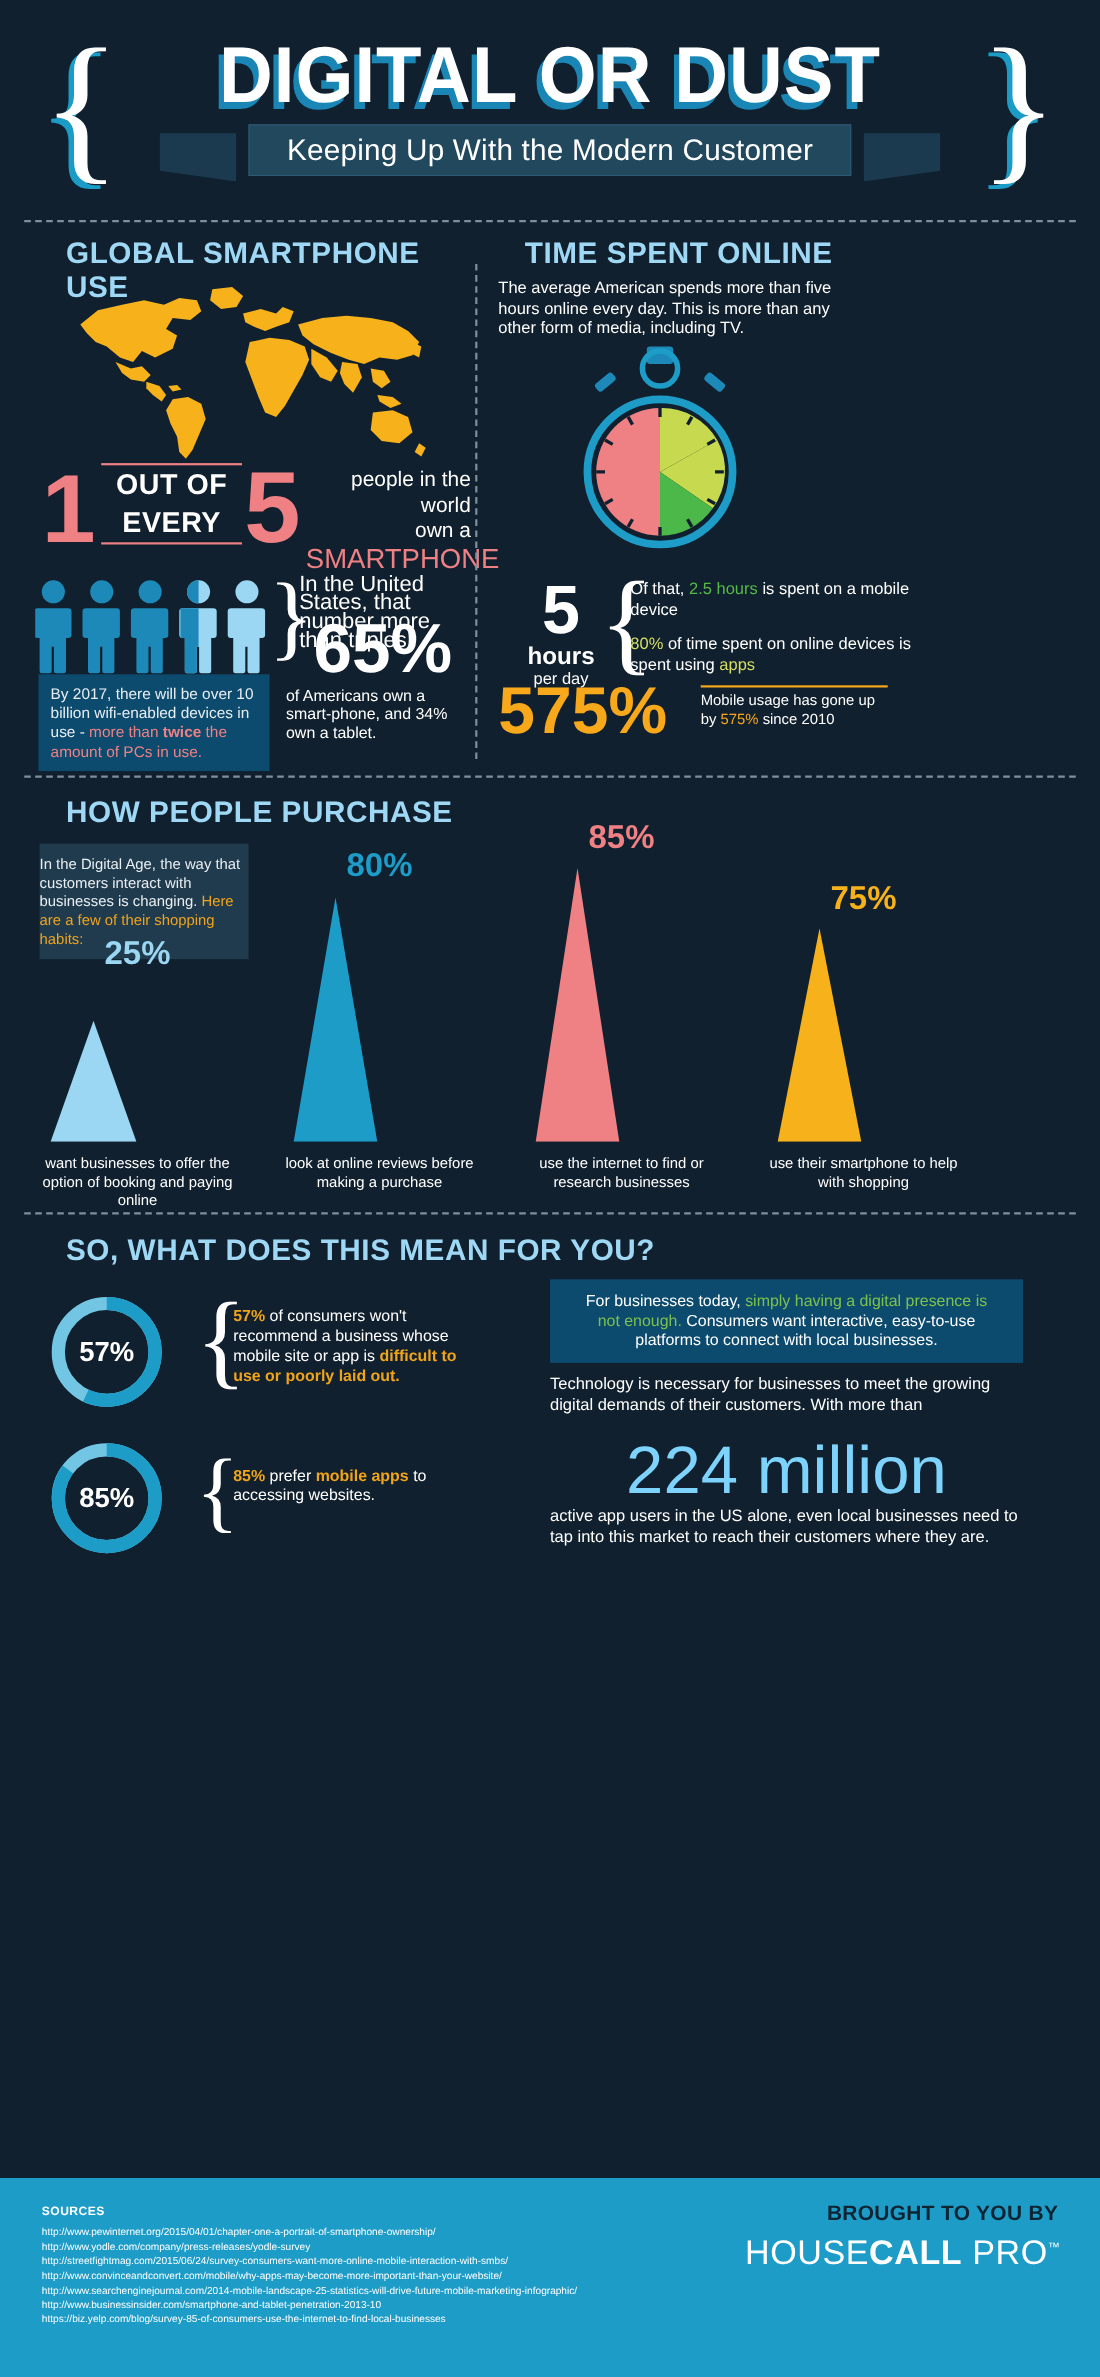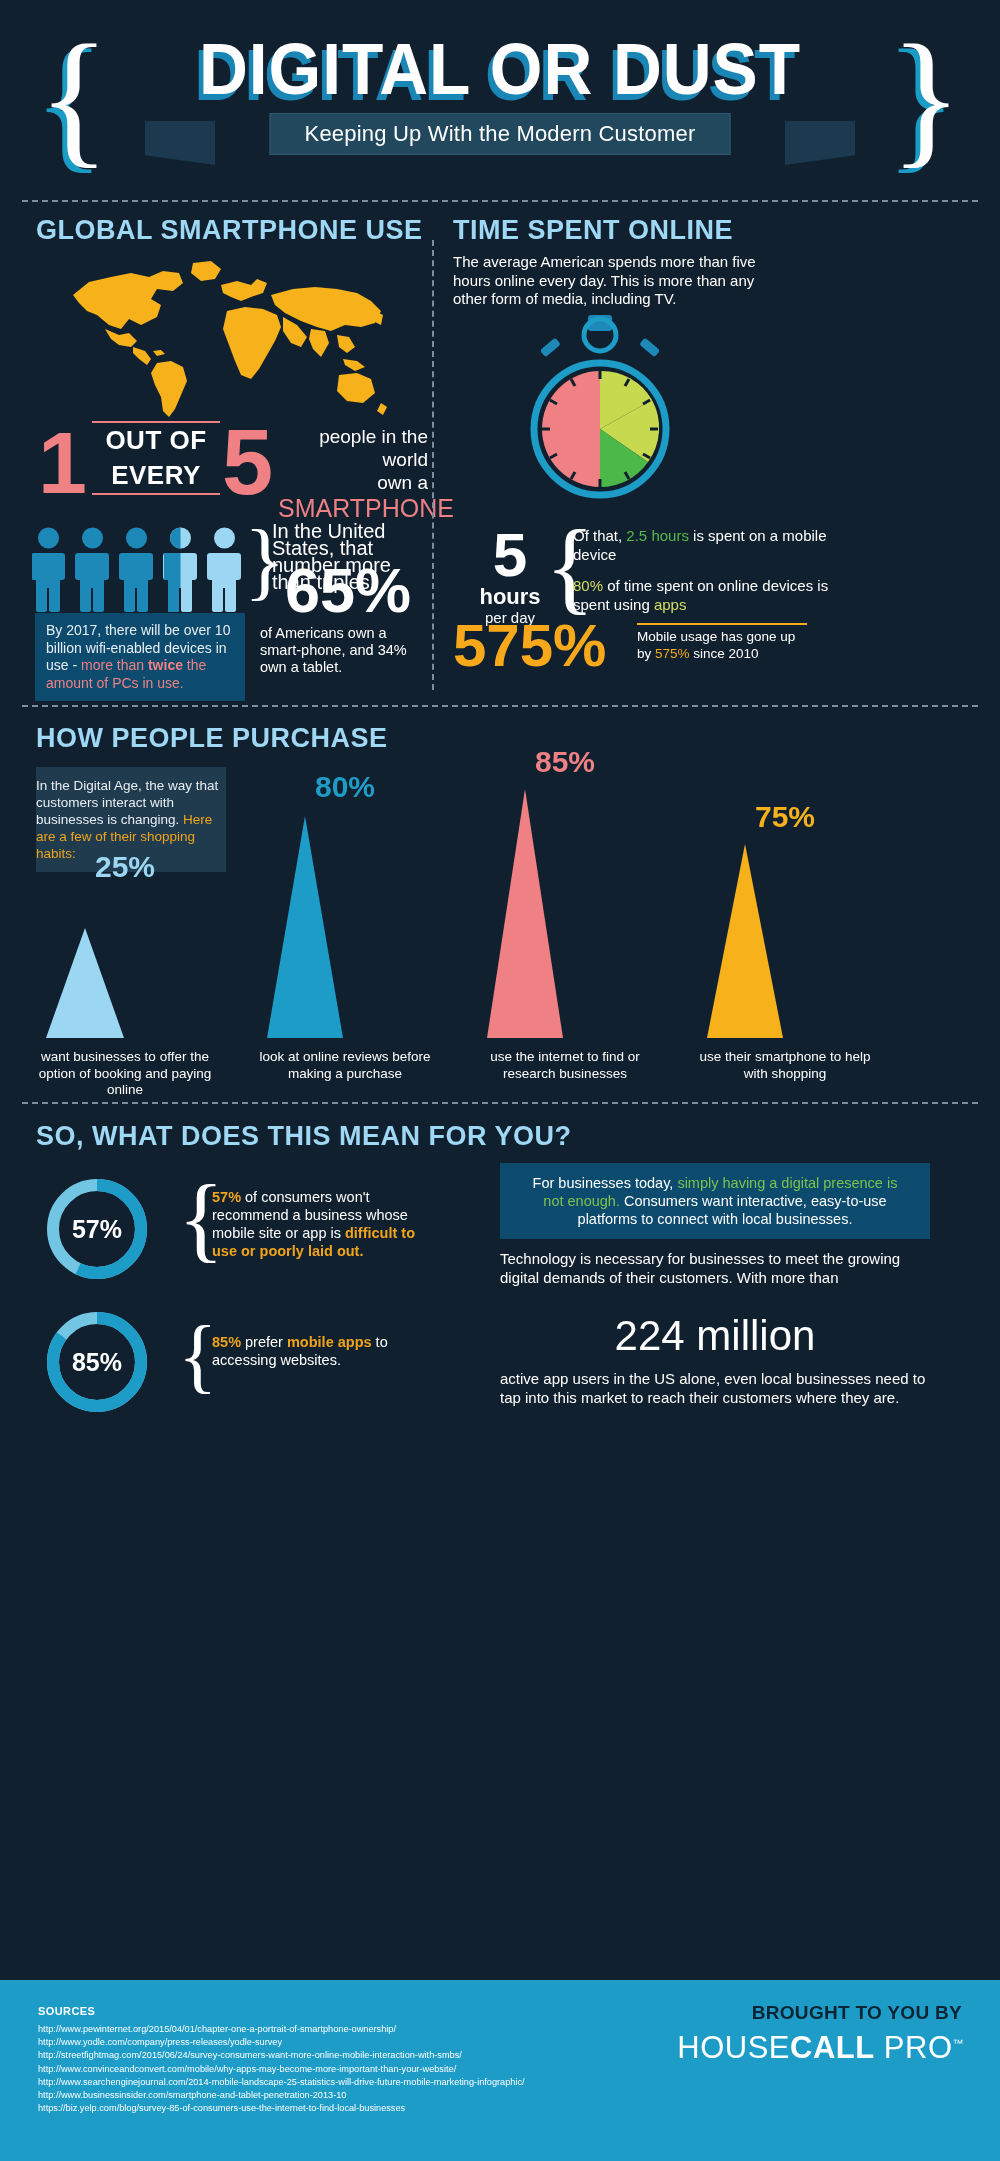--- a/index.html
+++ b/index.html
@@ -33,34 +33,34 @@
   .ribbon-tail-l, .ribbon-tail-r {
     position: absolute; top: 8px; width: 70px; height: 44px; background: #1b3a50;
   }
   .ribbon-tail-l { left: 145px; clip-path: polygon(0 0, 100% 0, 100% 100%, 0 78%); }
   .ribbon-tail-r { right: 145px; clip-path: polygon(0 0, 100% 0, 100% 78%, 0 100%); }
   .ribbon {
     position: absolute; top: 0px; left: 50%; transform: translateX(-50%);
     background: #22485e; padding: 7px 34px;
     border: 1px solid #2d5a73;
   }
-  .ribbon-text { color: #ffffff; font-size: 22px; letter-spacing: 0.2px; white-space: nowrap; text-align: center; }
+  .ribbon-text { color: #ffffff; font-size: 27px; letter-spacing: 0.2px; white-space: nowrap; text-align: center; }
 
   
   .hdash {
     position: absolute; left: 22px; right: 22px; height: 0;
     border-top: 2px dashed #7f8f9a;
   }
   .vdash {
     position: absolute; width: 0;
     border-left: 2px dashed #7f8f9a;
   }
 
   .sec-title {
-    color: #9fd8f5; font-size: 27px; font-weight: bold; letter-spacing: 0.5px;
+    color: #9fd8f5; font-size: 27px; font-weight: bold; letter-spacing: 0.5px; margin-left: 24px;
   }
 
   
   #sec-global { position: absolute; top: 205px; left: 0; width: 430px; height: 495px; }
   #sec-global .sec-title { position: absolute; top: 10px; left: 36px; }
   .worldmap { position: absolute; top: 50px; left: 45px; width: 345px; height: 165px; }
 
   .ratio-row { position: absolute; top: 218px; left: 30px; width: 400px; height: 92px; }
   .big-one { position: absolute; left: 8px; top: -6px; font-size: 88px; font-weight: bold; color: #ef8084; line-height: 92px; }
   .oof-box { position: absolute; left: 62px; top: -2px; width: 128px; }
@@ -131,21 +131,21 @@
     position: absolute; inset: 0; display: flex; align-items: center; justify-content: center;
     color: #ffffff; font-size: 25px; font-weight: bold;
   }
   .donut-note { position: absolute; color: #ffffff; font-size: 14.5px; line-height: 18px; }
   .donut-note .ob { color: #f0a41b; font-weight: bold; }
 
   .biz-box { position: absolute; top: 48px; left: 500px; width: 430px; background: #0c4a6e; padding: 11px 24px; text-align: center; }
   .biz-box .t { color: #ffffff; font-size: 14.5px; line-height: 18px; }
   .biz-box .g { color: #7cc24c; }
   .tech-t { position: absolute; top: 135px; left: 500px; width: 430px; color: #ffffff; font-size: 15px; line-height: 18.5px; }
-  .m224 { position: absolute; top: 190px; left: 500px; width: 430px; text-align: center; color: #ffffff; font-size: 42px; font-weight: 400; line-height: 62px; }
+  .m224 { position: absolute; top: 190px; left: 500px; width: 430px; text-align: center; color: #7dd3fc; font-size: 61px; font-weight: 400; line-height: 62px; }
   .tech-b { position: absolute; top: 255px; left: 500px; width: 430px; color: #ffffff; font-size: 15px; line-height: 18.5px; }
 
   
   #footer { position: absolute; top: 1980px; left: 0; width: 1000px; height: 181px; background: #1d9cc8; }
   .src-h { position: absolute; top: 25px; left: 38px; color: #ffffff; font-size: 11px; font-weight: bold; letter-spacing: 0.4px; }
   .src-list { position: absolute; top: 43px; left: 38px; }
   .src-list div { color: #ffffff; font-size: 9.2px; line-height: 13.2px; }
   .bty { position: absolute; top: 22px; right: 38px; color: #0d2433; font-size: 19px; font-weight: bold; letter-spacing: 0.3px; }
   .logo { position: absolute; top: 50px; right: 36px; color: #ffffff; font-size: 31px; font-weight: 300; letter-spacing: 0.5px; }
   .logo b { font-weight: bold; }

